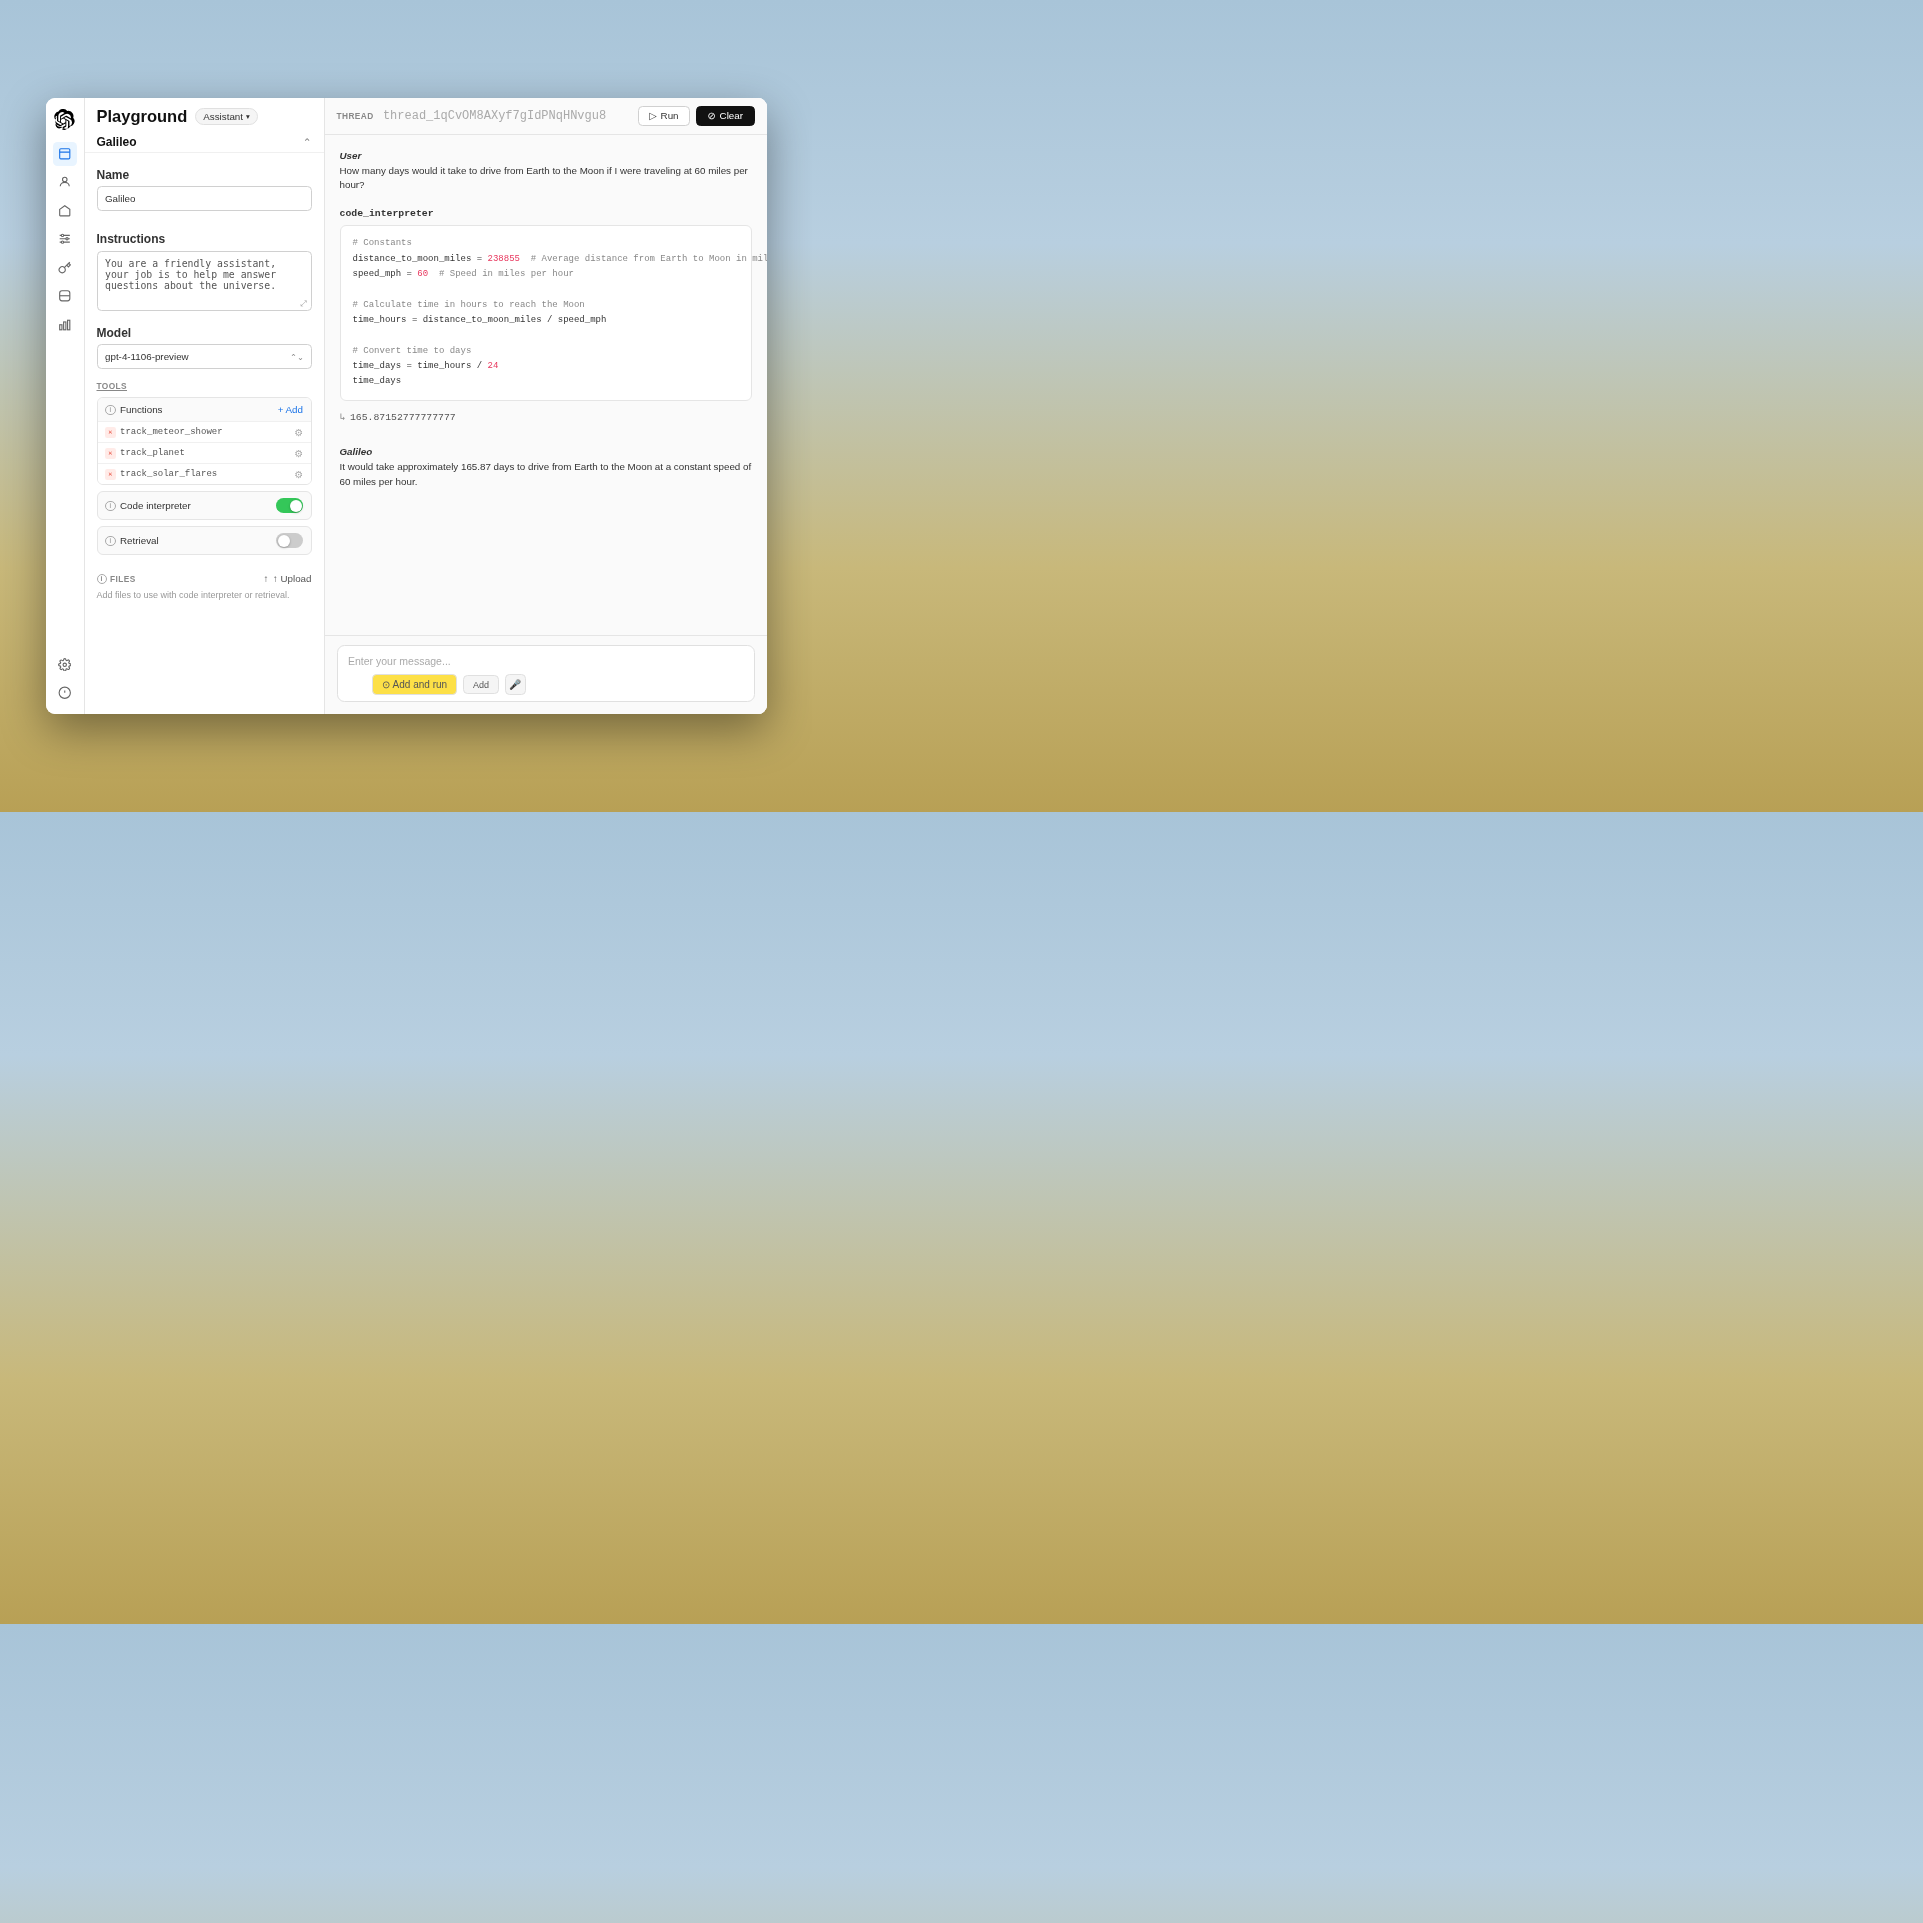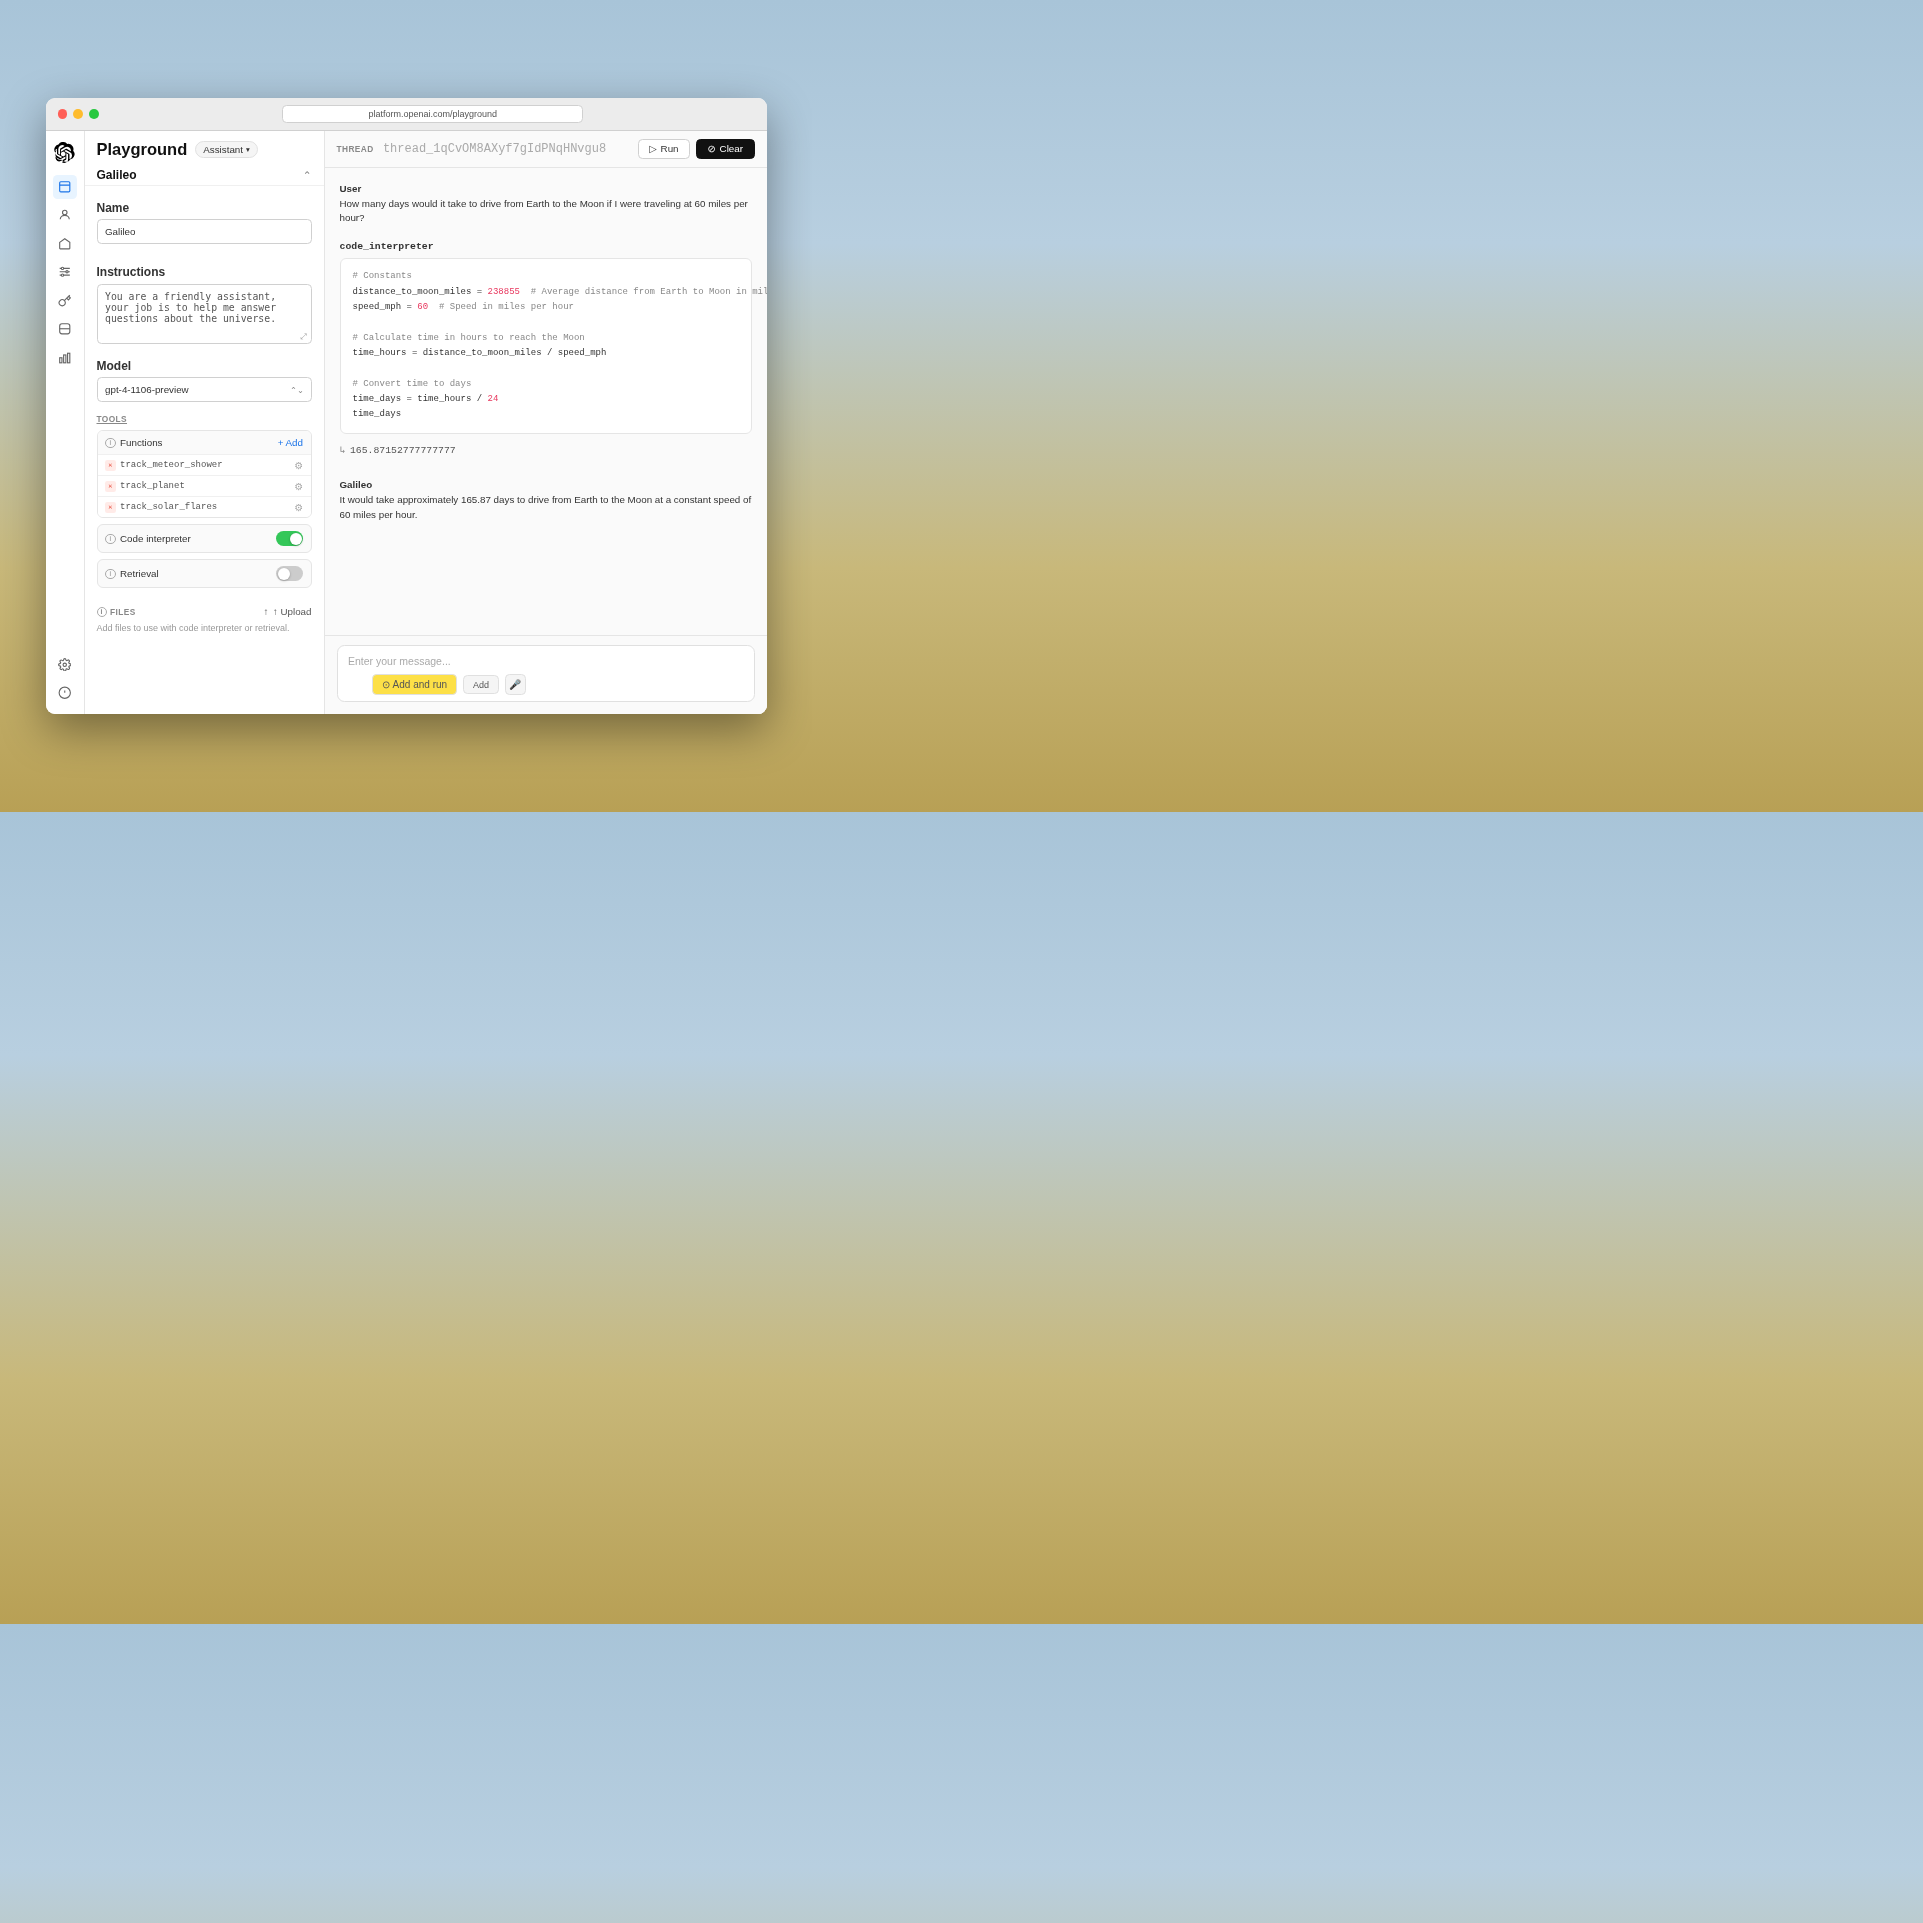--- a/index.html
+++ b/index.html
@@ -500,20 +500,21 @@
 
     .message-block {
       margin-bottom: 15px;
     }
 
     .message-role {
       font-size: 9.8px;
       font-weight: 600;
       color: #333;
       margin-bottom: 3px;
+      font-style: italic;
     }
 
     .message-text {
       font-size: 9.8px;
       color: #333;
       line-height: 1.5;
     }
 
     .code-interpreter-label {
       font-size: 9.8px;
@@ -633,28 +634,20 @@
     .openai-logo {
       width: 21px;
       height: 21px;
     }
   </style>
 </head>
 <body>
 
 <div class="window">
 
-  <div class="titlebar">
-    <div class="traffic-lights">
-      <div class="traffic-light close"></div>
-      <div class="traffic-light minimize"></div>
-      <div class="traffic-light maximize"></div>
-    </div>
-    <div class="url-bar">platform.openai.com/playground</div>
-  </div>
 
   <div class="app-body">
 
     <div class="icon-sidebar">
       <div class="logo">
         <svg class="openai-logo" viewBox="0 0 41 41" fill="none" xmlns="http://www.w3.org/2000/svg">
           <path d="M37.532 16.87a9.963 9.963 0 0 0-.856-8.184 10.078 10.078 0 0 0-10.855-4.835 9.964 9.964 0 0 0-6.716-3.804 10.079 10.079 0 0 0-10.4 4.972 9.967 9.967 0 0 0-6.663 4.834 10.08 10.08 0 0 0 1.24 11.817 9.965 9.965 0 0 0 .856 8.185 10.079 10.079 0 0 0 10.855 4.835 9.965 9.965 0 0 0 6.716 3.804 10.079 10.079 0 0 0 10.4-4.972 9.967 9.967 0 0 0 6.663-4.834 10.079 10.079 0 0 0-1.24-11.818zm-17.51 24.014a7.46 7.46 0 0 1-4.785-1.735c.061-.033.168-.091.237-.134l7.943-4.589a1.291 1.291 0 0 0 .653-1.132v-11.21l3.356 1.937a.12.12 0 0 1 .066.092v9.299a7.505 7.505 0 0 1-7.47 7.472zm-16.024-6.86a7.47 7.47 0 0 1-.894-5.013c.06.036.162.099.237.141l7.943 4.589a1.292 1.292 0 0 0 1.306 0l9.699-5.604v3.873a.12.12 0 0 1-.048.103l-8.051 4.649a7.504 7.504 0 0 1-10.192-2.738zm-2.087-17.42a7.463 7.463 0 0 1 3.908-3.285c0 .068-.004.19-.004.274v9.179a1.29 1.29 0 0 0 .653 1.132l9.7 5.604-3.357 1.937a.12.12 0 0 1-.114.012L5.706 26.92a7.505 7.505 0 0 1-.795-10.316zm27.644 6.44-9.699-5.604 3.356-1.936a.121.121 0 0 1 .114-.012l8.048 4.648a7.498 7.498 0 0 1-1.158 13.528v-9.452a1.292 1.292 0 0 0-.661-1.172zm3.34-5.023c-.059-.037-.162-.099-.236-.141l-7.944-4.589a1.289 1.289 0 0 0-1.305 0l-9.7 5.604v-3.873a.12.12 0 0 1 .048-.103l8.05-4.645a7.497 7.497 0 0 1 11.087 7.747zm-21.063 6.929-3.357-1.937a.12.12 0 0 1-.065-.092v-9.299a7.497 7.497 0 0 1 12.293-5.756c-.061.033-.168.091-.237.134l-7.943 4.589a1.291 1.291 0 0 0-.654 1.132l-.037 11.229zm1.817-3.925 4.32-2.493 4.32 2.49v4.983l-4.32 2.494-4.32-2.491V21.025z" fill="currentColor"></path>
         </svg>
       </div>
 

